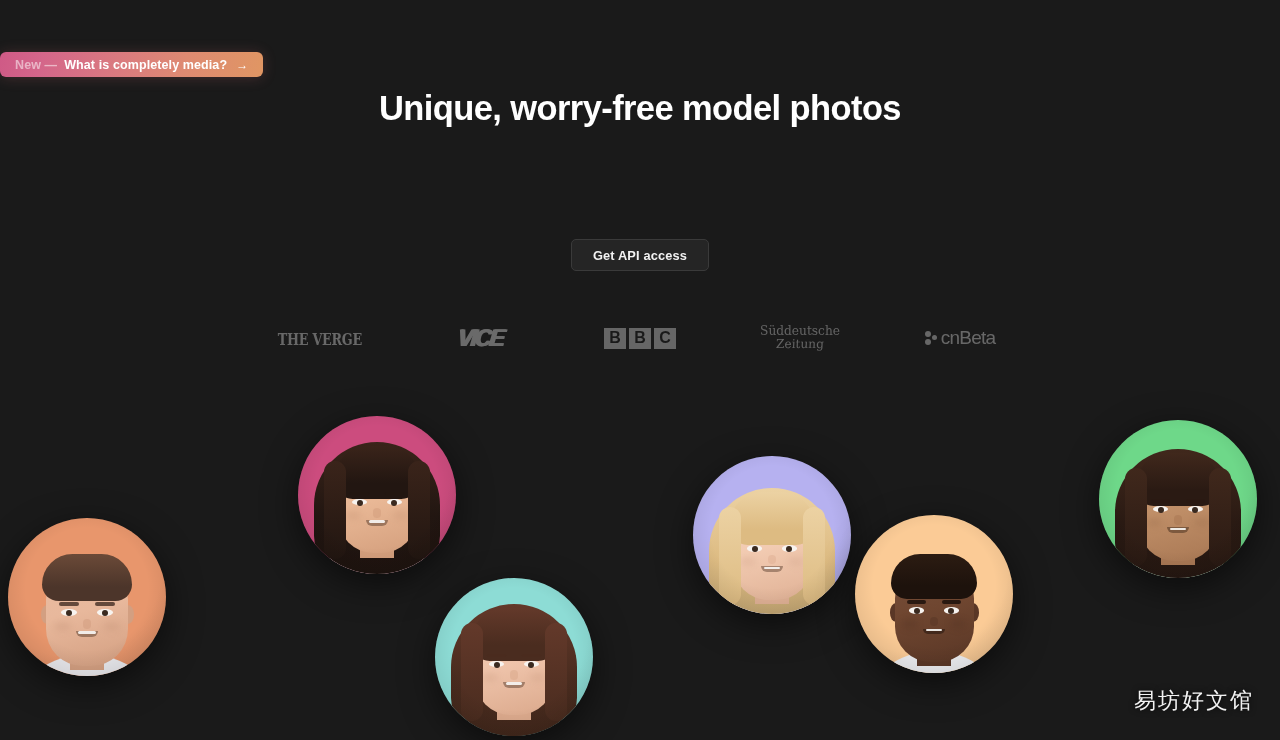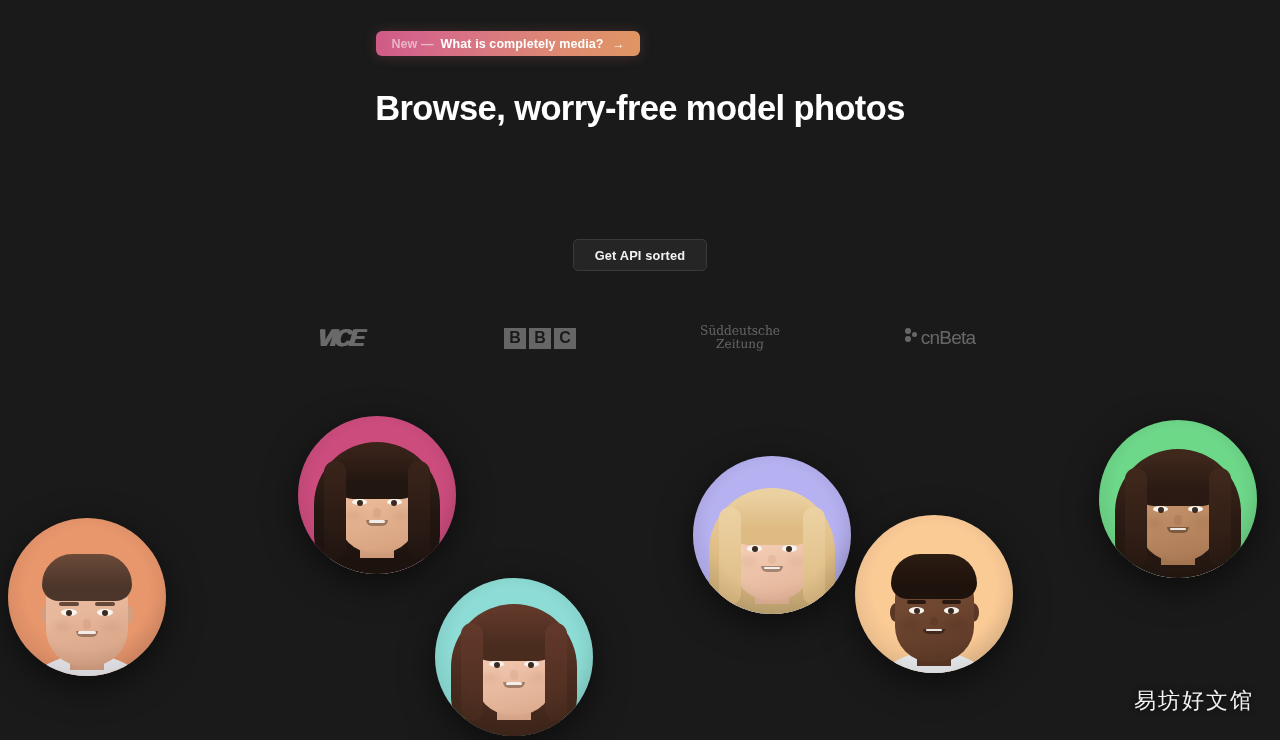--- a/index.html
+++ b/index.html
@@ -12,22 +12,22 @@
   }
   #stage {
     position:relative;
     width:1280px; height:740px;
     background:#1a1a1a;
     overflow:hidden;
   }
 
   
   .pill-wrap {
-    position:absolute; top:31px; left:0; width:1016px;
-    display:flex; justify-content:center;
+    position:absolute; top:52px; left:0; width:1016px;
+    display:flex; 
   }
   .pill {
     display:inline-flex; align-items:center; gap:7px;
     height:25px; padding:0 15px;
     border-radius:6px;
     background:linear-gradient(100deg,#cf5a86 0%, #d4668a 16%, #da7a7f 45%, #de8a72 70%, #e09663 100%);
     box-shadow:0 1px 14px rgba(214,110,120,.22);
     cursor:pointer;
     white-space:nowrap;
   }
@@ -153,21 +153,21 @@
     color:#c8c8c8;
   }
   .lg-sz i { display:block; font-style:normal; }
   .lg-sz i:last-child { transform:skewX(-3deg); }
   .lg-rep {
     font-family:"DejaVu Serif", serif;
     font-weight:700; font-size:14px;
     letter-spacing:-.2px; color:#cfcfcf;
   }
   .lg-cnb {
-    display:flex; gap:3px;
+    display:flex; align-items:center; gap:3px;
     font-family:"Liberation Sans", sans-serif;
     font-weight:400; font-size:19px;
     color:#d2d2d2; letter-spacing:-.8px;
   }
   .cnb-dots { position:relative; width:13px; height:16px; }
   .cnb-dots b {
     position:absolute; display:block;
     border-radius:50%; background:#d2d2d2;
   }
   .cnb-dots b:nth-child(1){ width:6px;height:6px; left:0; top:1px; }
@@ -207,28 +207,31 @@
 
   <div class="pill-wrap">
     <div class="pill">
       <span class="pill-new">New —</span>
       <span class="pill-txt">What is completely media?</span>
       <span class="pill-arrow">→</span>
     </div>
   </div>
 
   <div class="hero">
-    <h1>Browse, worry-free model photos</h1>
+    <h1>Unique, worry-free model photos</h1>
   </div>
 
   <div class="cta">
-    <div class="btn btn-secondary">Get API sorted</div>
+    <div class="btn btn-secondary">Get API access</div>
   </div>
 
   <div class="press">
+    <div class="logo">
+      <span class="lg-verge">THE VERGE</span>
+    </div>
     <div class="logo">
       <span class="lg-vice">VICE</span>
     </div>
     <div class="logo">
       <span class="lg-bbc">
         <span>B</span>
         <span>B</span>
         <span>C</span>
       </span>
     </div>

